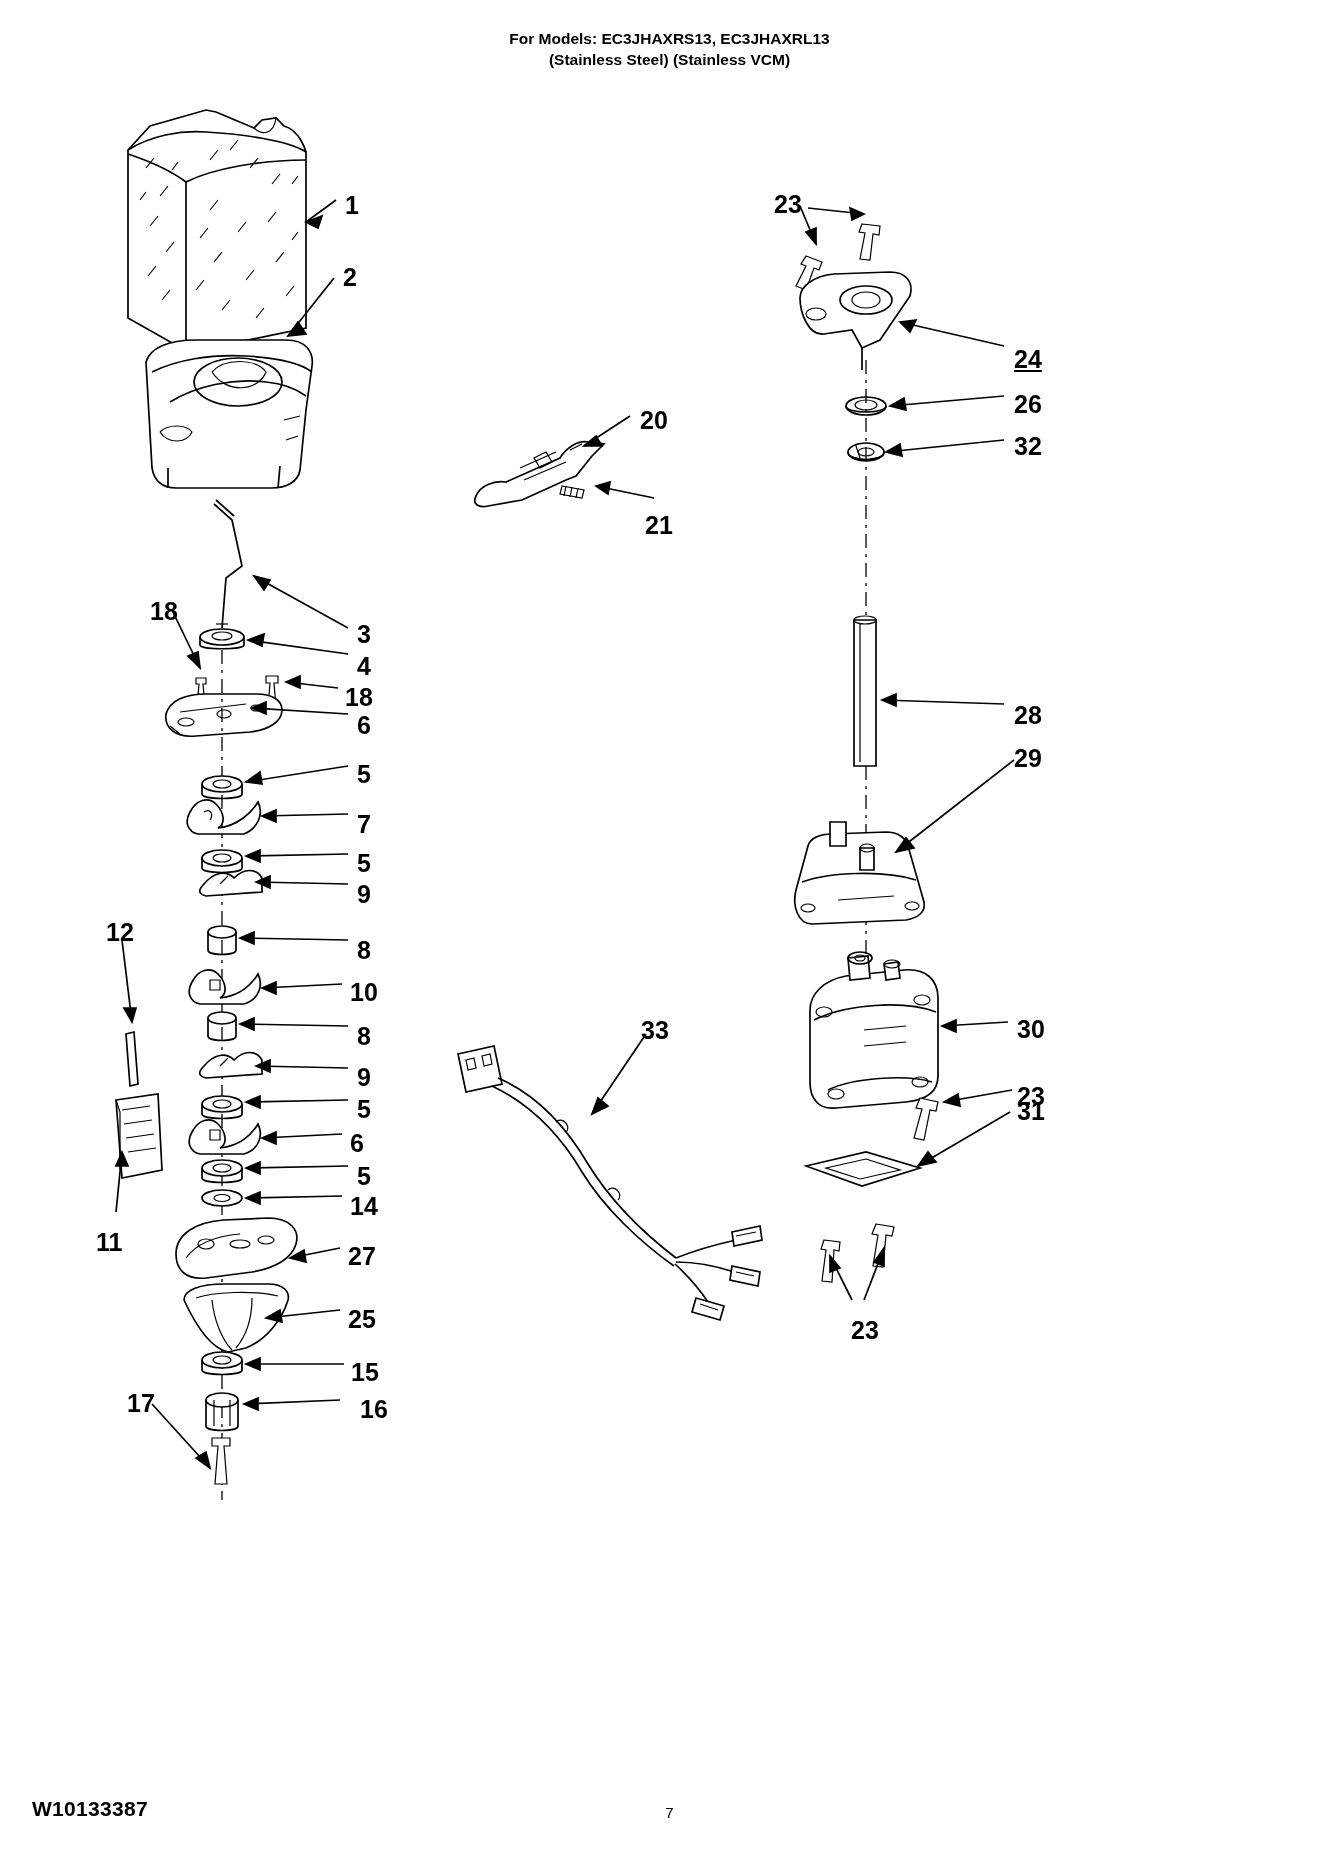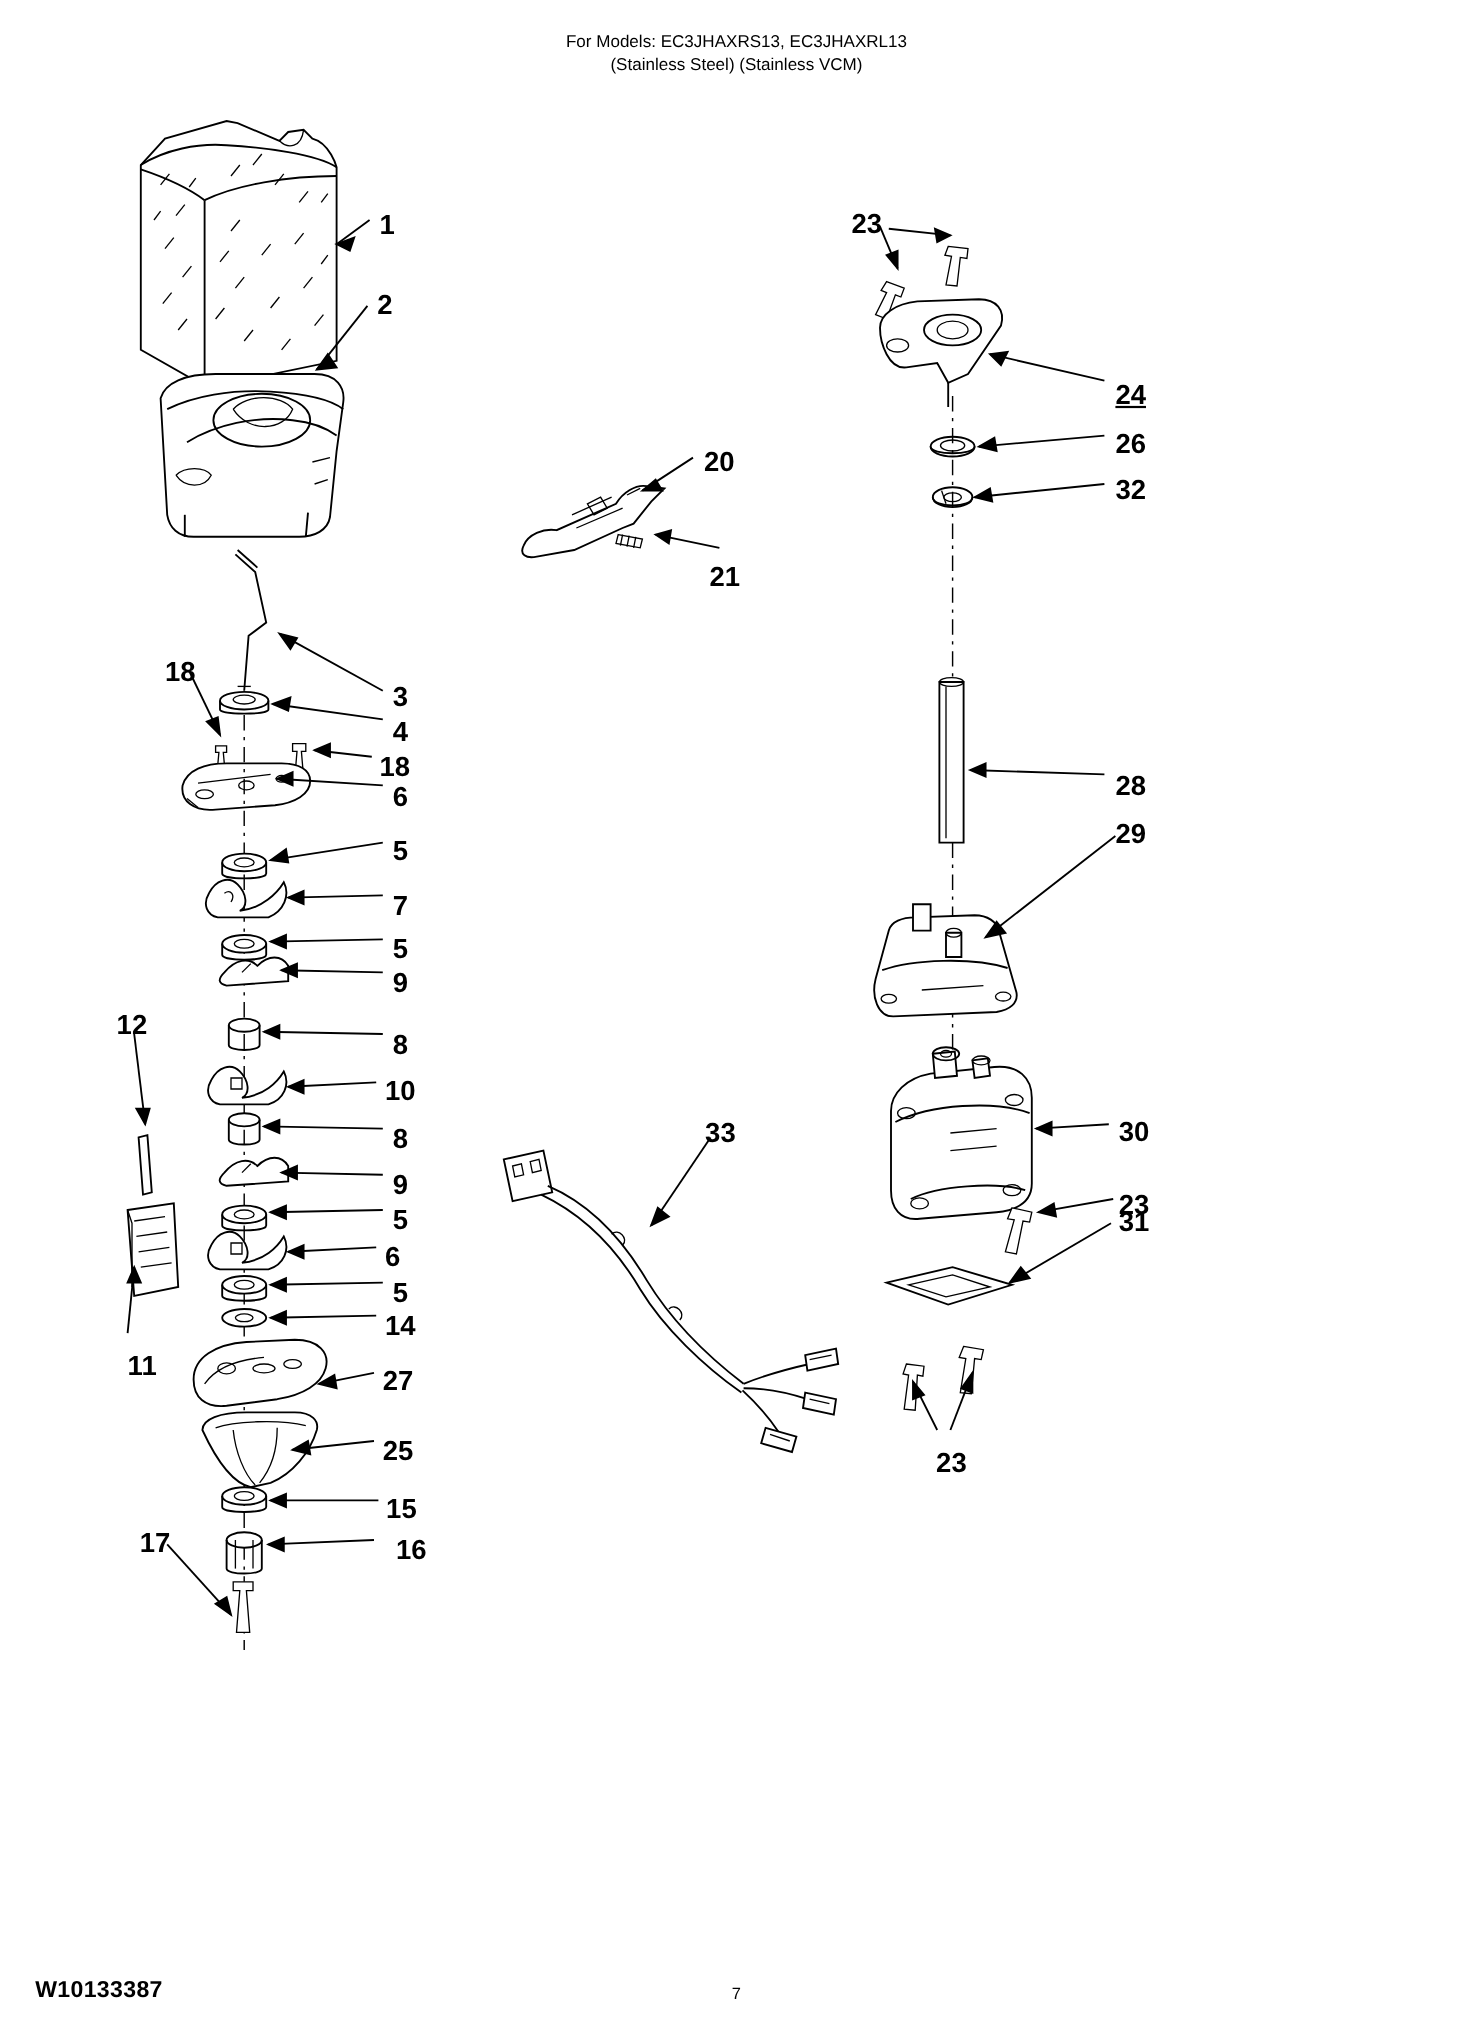--- a/index.html
+++ b/index.html
@@ -29,21 +29,21 @@
   }
   .title {
     font-size: 35px;
     font-weight: bold;
     letter-spacing: 0.5px;
     margin: 0;
     line-height: 44px;
   }
   .subtitle {
     font-size: 15.5px;
-    font-weight: normal;
+    font-weight: bold;
     line-height: 21px;
     margin: 0;
   }
   
   .footer-left {
     position: absolute;
     left: 32px;
     bottom: 28px;
     font-size: 21px;
     font-weight: bold;
@@ -554,21 +554,21 @@
   <div class="callout" style="left:357px; top:882px;">9</div>
   <div class="callout" style="left:357px; top:938px;">8</div>
   <div class="callout" style="left:350px; top:980px;">10</div>
   <div class="callout" style="left:357px; top:1024px;">8</div>
   <div class="callout" style="left:357px; top:1065px;">9</div>
   <div class="callout" style="left:357px; top:1097px;">5</div>
   <div class="callout" style="left:350px; top:1131px;">6</div>
   <div class="callout" style="left:357px; top:1164px;">5</div>
   <div class="callout" style="left:350px; top:1194px;">14</div>
   <div class="callout" style="left:106px; top:920px;">12</div>
-  <div class="callout" style="left:116px; top:1230px;">11</div>
+  <div class="callout" style="left:96px; top:1230px;">11</div>
   <div class="callout" style="left:348px; top:1244px;">27</div>
   <div class="callout" style="left:348px; top:1307px;">25</div>
   <div class="callout" style="left:351px; top:1360px;">15</div>
   <div class="callout" style="left:360px; top:1397px;">16</div>
   <div class="callout" style="left:127px; top:1391px;">17</div>
   <div class="callout" style="left:1014px; top:703px;">28</div>
   <div class="callout" style="left:1014px; top:746px;">29</div>
   <div class="callout" style="left:641px; top:1018px;">33</div>
   <div class="callout" style="left:1017px; top:1017px;">30</div>
   <div class="callout" style="left:1017px; top:1084px;">23</div>

